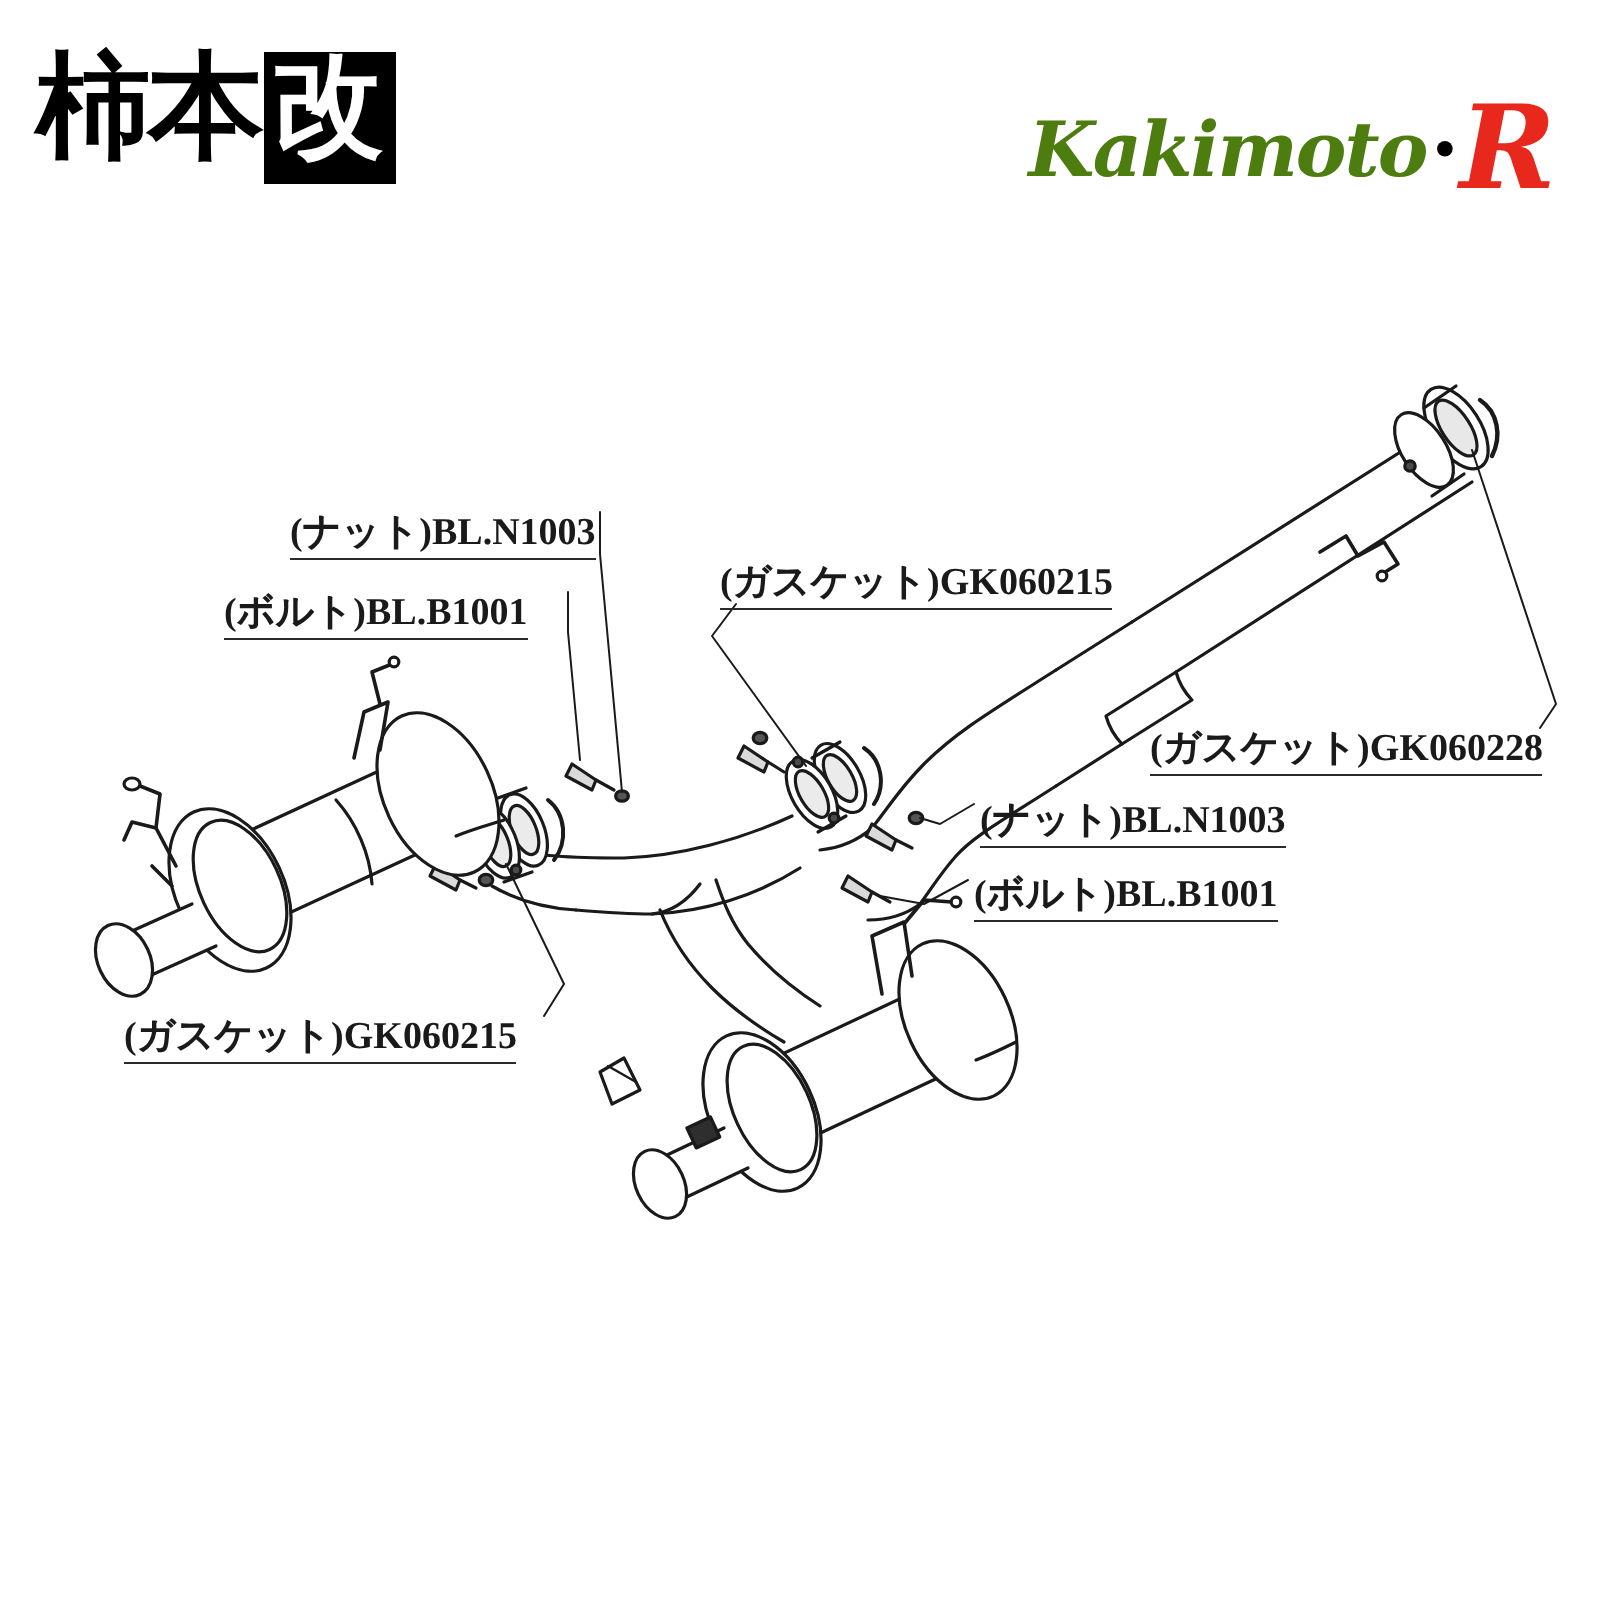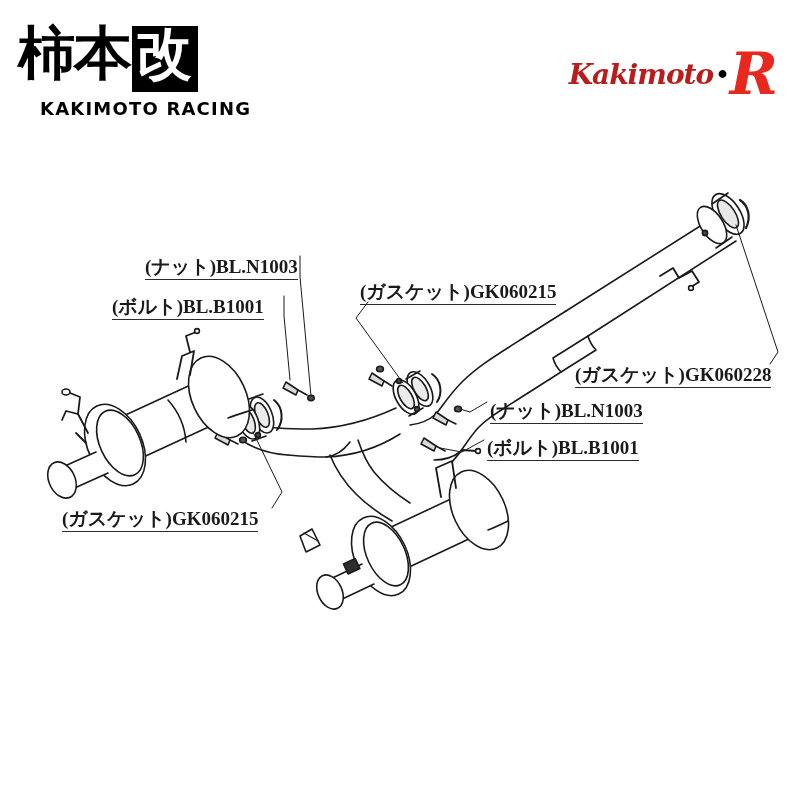--- a/index.html
+++ b/index.html
@@ -78,22 +78,22 @@
     top: 44px;
     height: 60px;
     display: flex;
     align-items: center;
     white-space: nowrap;
   }
   #logo-right .script {
     font-family: "DejaVu Serif", "Liberation Serif", serif;
     font-style: italic;
     font-weight: 700;
-    font-size: 28px;
-    color: #b91c1c;
+    font-size: 38px;
+    color: #4d7c0f;
     letter-spacing: -1px;
   }
   #logo-right .dot {
     font-family: "DejaVu Serif", "Liberation Serif", serif;
     font-weight: 700;
     font-size: 42px;
     color: #000000;
     padding: 0 2px;
   }
   #logo-right .r-red {
@@ -131,21 +131,20 @@
 <div id="page">
 
   <div id="logo-left">
     <div class="kanji-row">
       <span class="kanji kanji-a">柿</span>
       <span class="kanji kanji-b">本</span>
       <span class="kanji-box">
         <span>改</span>
       </span>
     </div>
-    <div class="romaji">KAKIMOTO RACING</div>
   </div>
 
   <div id="logo-right">
     <span class="script">Kakimoto</span>
     <span class="dot">·</span>
     <span class="r-red">R</span>
   </div>
 
   <svg id="drawing" viewBox="0 0 800 800">
     <g fill="none" stroke="#1a1a1a" stroke-width="1.6" stroke-linejoin="round" stroke-linecap="round">

